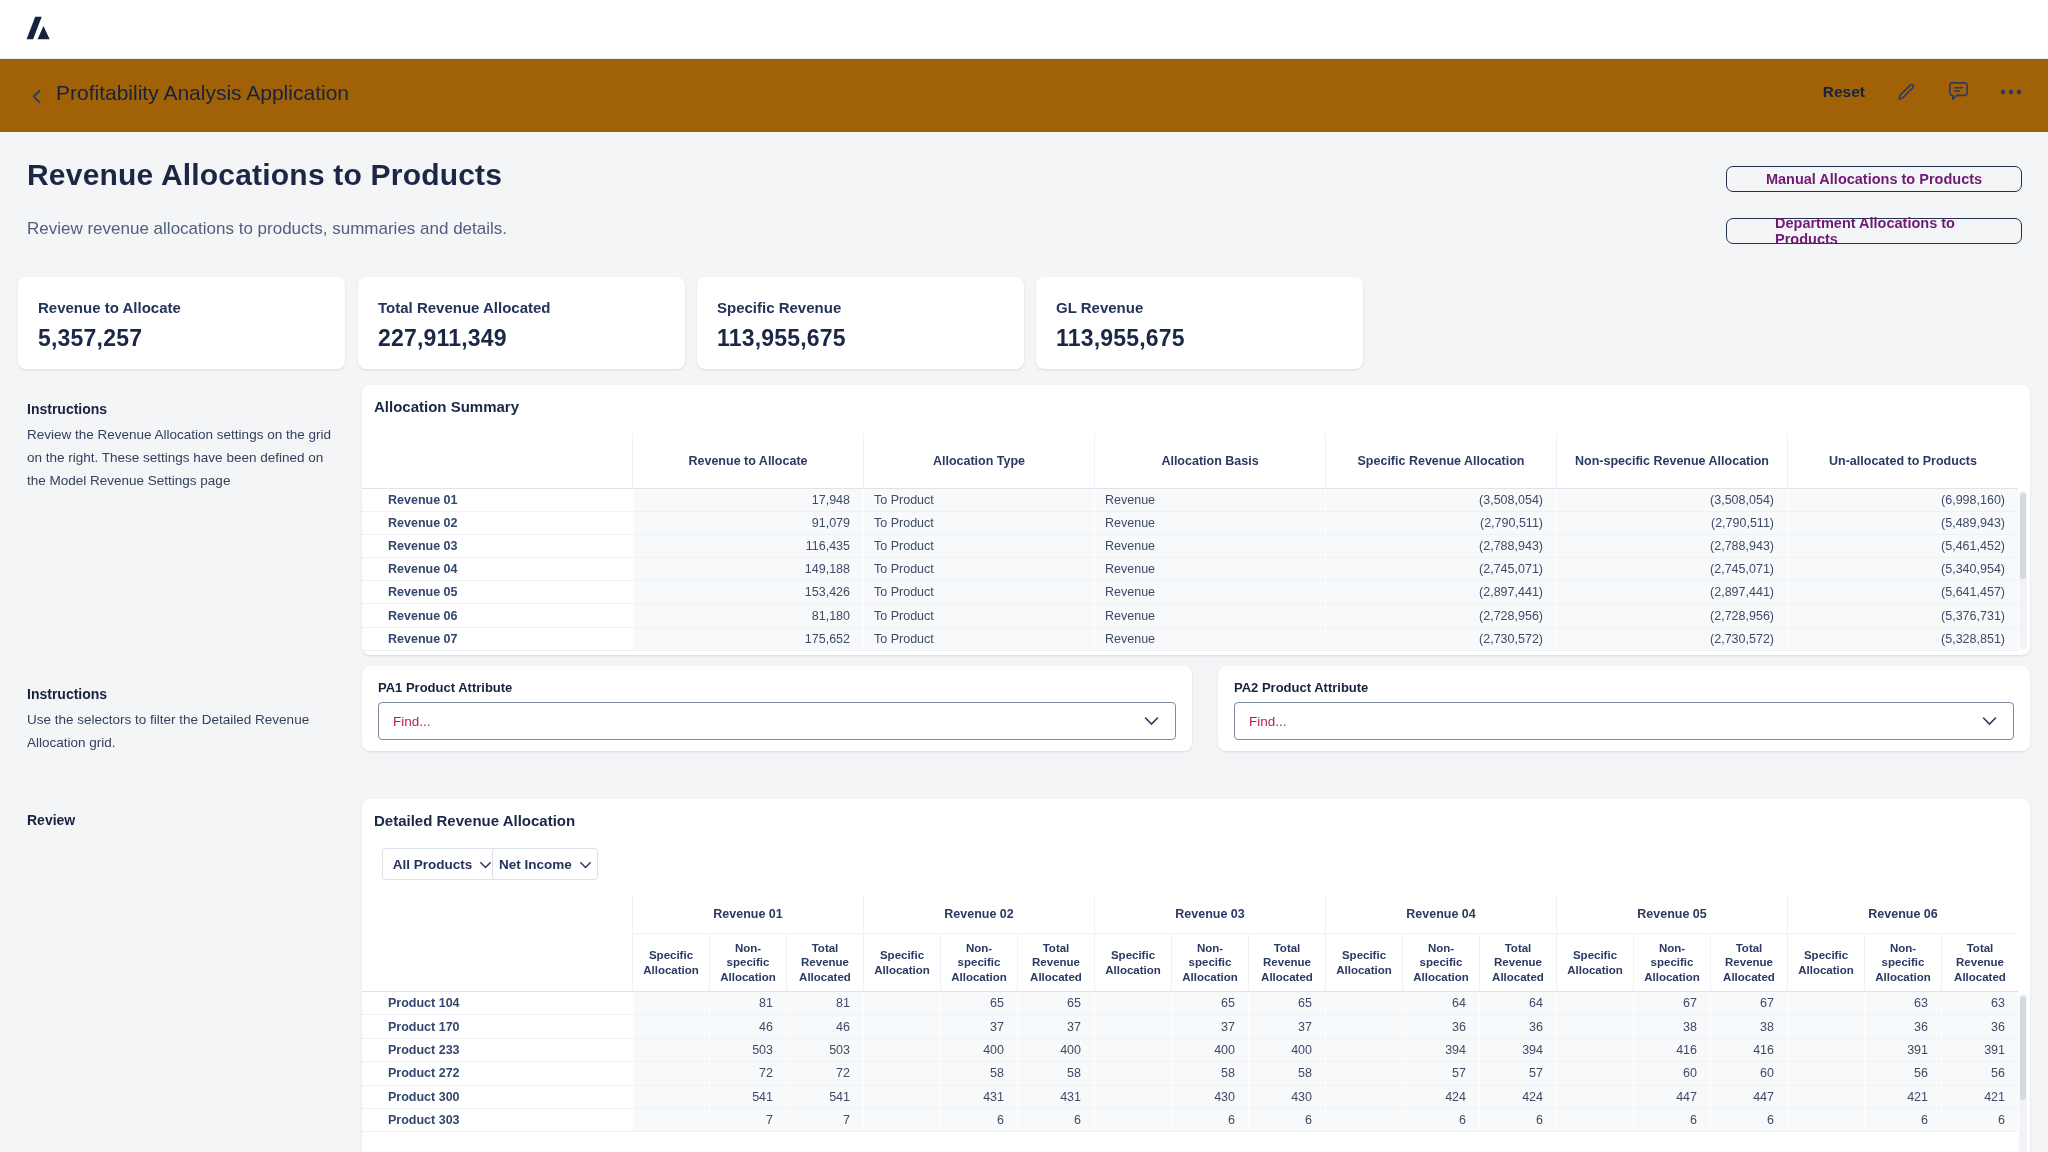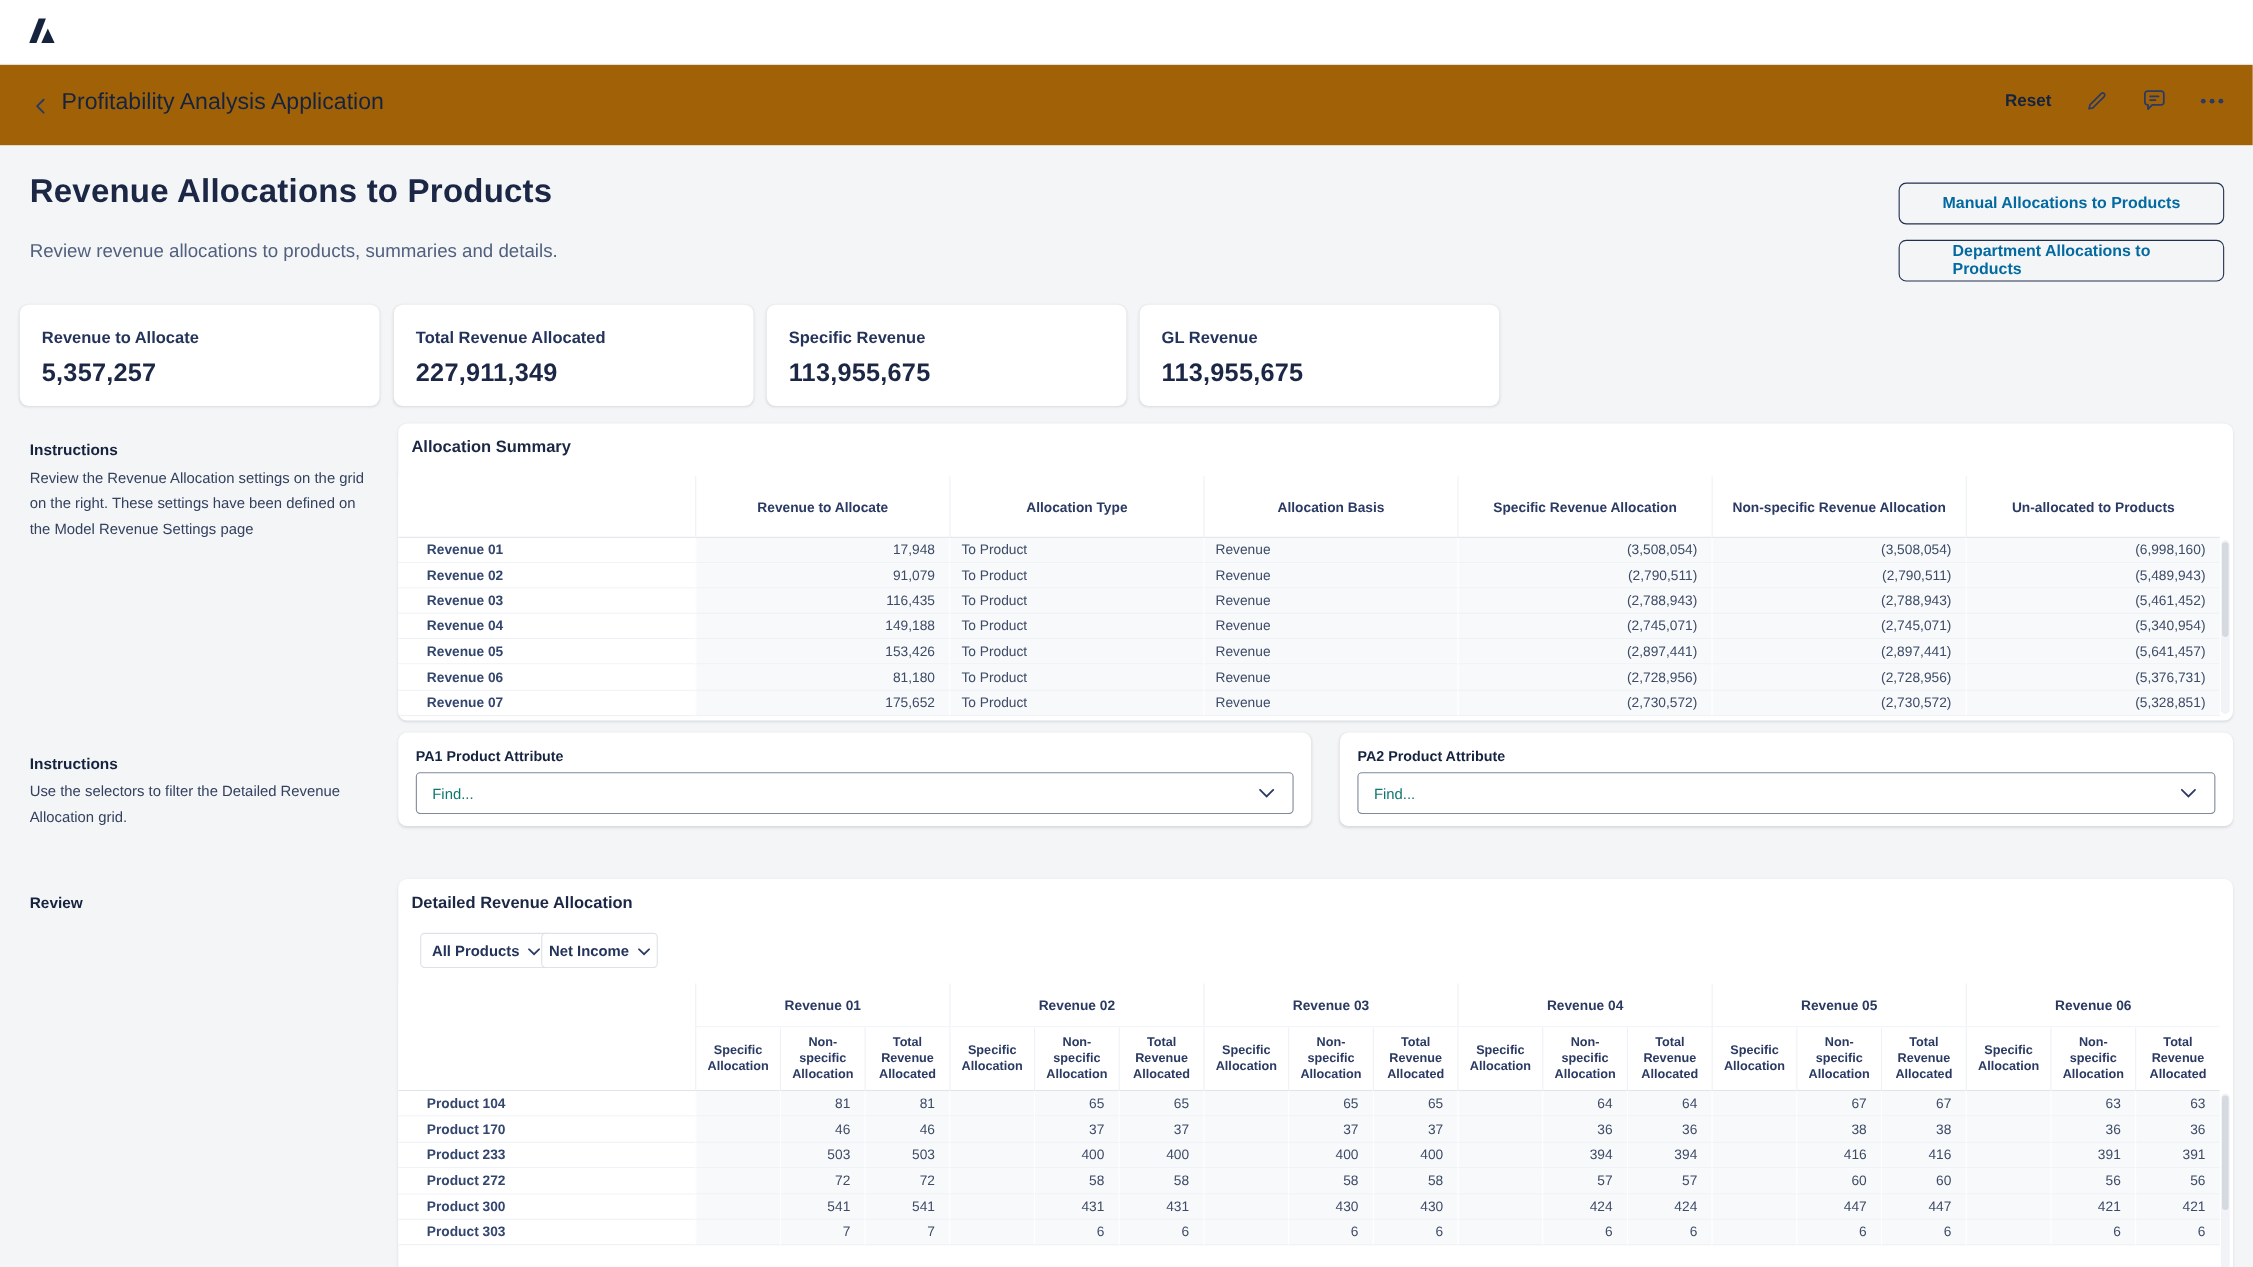--- a/index.html
+++ b/index.html
@@ -13,23 +13,23 @@
   .headerbar{left:0;top:59px;width:2048px;height:73px;background:#a16207;display:flex;align-items:center;}
   .back-btn{position:absolute;left:26px;top:26px;width:22px;height:22px;display:flex;align-items:center;justify-content:center;cursor:pointer;}
   .header-title{position:absolute;left:56px;top:22px;font-size:21px;font-weight:500;color:#16233f;}
   .hdr-right{position:absolute;right:26px;top:22px;display:flex;align-items:center;gap:30px;}
   .reset{font-size:15.5px;font-weight:700;color:#16233f;cursor:pointer;}
   .icon-btn{display:flex;align-items:center;justify-content:center;cursor:pointer;}
 
   
   .page-title{left:27px;top:158px;font-size:30px;font-weight:700;color:#1b2745;letter-spacing:.2px;}
   .page-subtitle{left:27px;top:219px;font-size:17px;color:#51607e;}
-  .action-btn{width:296px;height:38px;border:1px solid #22304f;border-radius:7px;
+  .action-btn{width:296px;height:26px;border:1px solid #22304f;border-radius:7px;
       display:flex;align-items:center;justify-content:center;font-size:14.5px;font-weight:600;
-      color:#0369a1;cursor:pointer;background:transparent;box-sizing:border-box;}
+      color:#701a75;cursor:pointer;background:transparent;box-sizing:border-box;}
   .act1{left:1726px;top:166px;} .act2{left:1726px;top:218px;padding-left:48px;}
 
   
   .kpi{top:277px;width:327px;height:92px;background:#fff;border-radius:8px;
        box-shadow:0 1px 2px rgba(16,24,40,.05),0 1px 3px rgba(16,24,40,.07);}
   .kpi-label{position:absolute;left:20px;top:22px;font-size:15px;font-weight:600;color:#24335a;}
   .kpi-value{position:absolute;left:20px;top:48px;font-size:23px;font-weight:700;color:#1b2745;letter-spacing:.2px;}
 
   
   .note{width:310px;font-size:13.5px;line-height:23px;color:#33415e;}
@@ -53,21 +53,21 @@
   .sum-head .hcell{display:flex;align-items:center;justify-content:center;font-size:12.5px;font-weight:700;
       color:#2b3a63;background:#fff;border-bottom:1px solid #dde3ea;border-left:1px solid #eef1f5;box-sizing:border-box;text-align:center;}
   .sum-head .hcell:first-child{border-left:none;}
   .sum-body{left:0;top:104px;width:1656px;display:grid;grid-template-columns:270px repeat(6,1fr);grid-auto-rows:23.1px;}
   .sum-body .t-row > :nth-child(3),.sum-body .t-row > :nth-child(4){justify-content:flex-start;padding-left:10px;}
 
   
   .sel-label{position:absolute;left:16px;top:14px;font-size:13px;font-weight:700;color:#16233f;}
   .sel-box{position:absolute;left:16px;top:36px;height:38px;border:1px solid #7e899b;border-radius:4px;
       background:#fff;display:flex;align-items:center;box-sizing:border-box;cursor:pointer;}
-  .sel-ph{margin-left:14px;font-size:13.5px;color:#0f766e;flex:1;}
+  .sel-ph{margin-left:14px;font-size:13.5px;color:#be185d;flex:1;}
   .sel-chev{margin-right:16px;display:flex;}
 
   
   .chip{position:absolute;top:49px;height:32px;border:1px solid #dde1e8;border-radius:4px;background:#fff;
       display:flex;align-items:center;justify-content:center;gap:8px;font-size:13.5px;font-weight:600;color:#24335a;cursor:pointer;box-sizing:border-box;}
 
   
   .det-ghead{left:0;top:95px;width:1656px;display:grid;grid-template-columns:270px repeat(6,1fr);height:40px;}
   .det-ghead .gcell{display:flex;align-items:center;justify-content:center;font-size:12.5px;font-weight:700;
       color:#2b3a63;background:#fff;border-left:1px solid #eef1f5;border-bottom:1px solid #eef1f5;box-sizing:border-box;}

